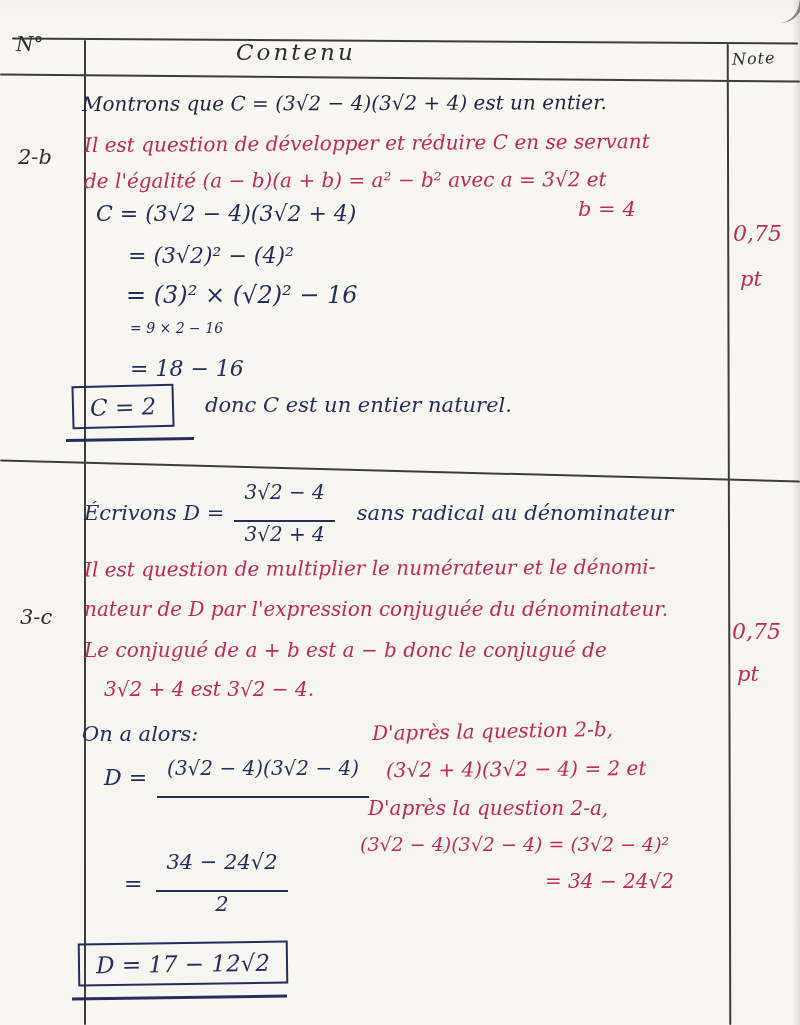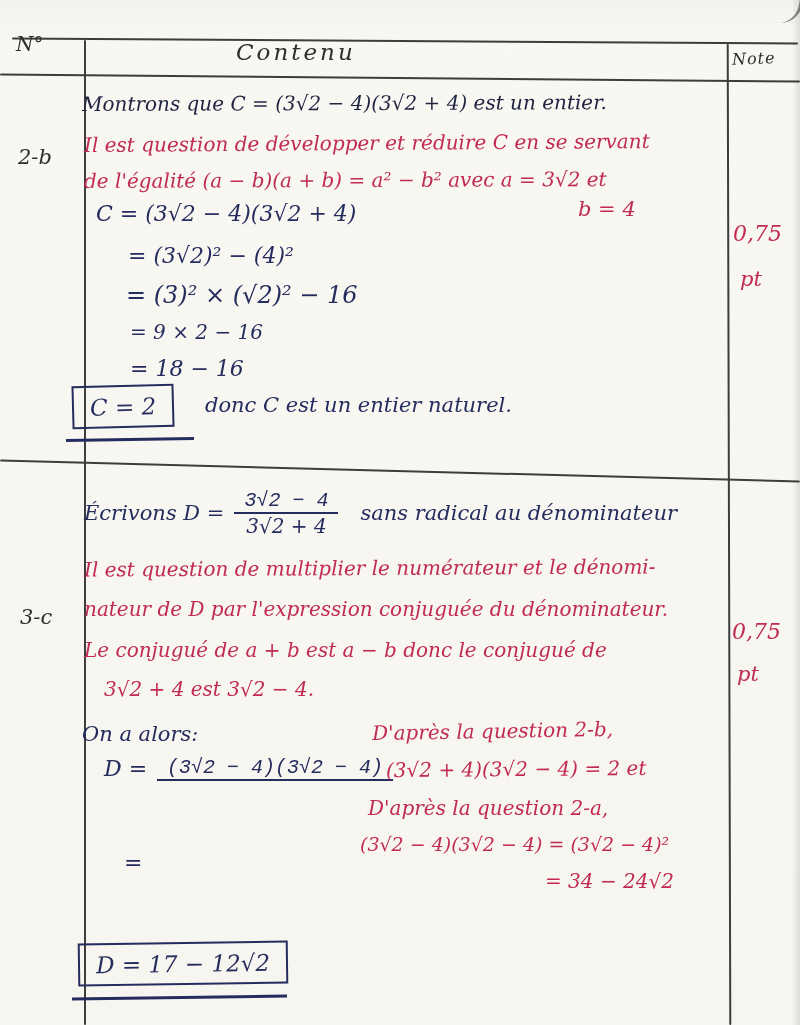--- a/index.html
+++ b/index.html
@@ -29,21 +29,21 @@
     position:absolute;left:768px;top:-6px;width:30px;height:30px;
     border-right:3px solid #8a8a8a;border-radius:0 0 70% 0;
     transform:rotate(10deg);
   }
   .line{position:absolute;white-space:nowrap;line-height:1.1;}
   .ink{color:var(--ink);}
   .blue{color:var(--blue);}
   .darkblue{color:var(--darkblue);}
   .red{color:var(--red);}
   .frac{display:inline-flex;flex-direction:column;align-items:center;vertical-align:middle;}
-  .frac .num{padding:0 10px 0;border-bottom:2.5px solid currentColor;font-family:Liberation Mono, monospace;}
+  .frac .num{padding:0 10px 16px;border-bottom:2.5px solid currentColor;}
   .frac .den{}
   .flexline{position:absolute;display:flex;align-items:center;white-space:nowrap;}
   .rbox{
     position:absolute;border:2.5px solid var(--blue);
     padding:7px 16px 6px;color:var(--blue);white-space:nowrap;
   }
   .boxunderline{position:absolute;background:var(--blue);height:2.5px;}
 </style>
 </head>
 <body>
@@ -67,21 +67,21 @@
   <div class="line red" style="left:740px;top:268px;font-size:21px;">pt</div>
 
   <div class="line darkblue" style="left:82px;top:92px;font-size:20px;transform:rotate(-0.2deg);">Montrons que  C = (3√2 − 4)(3√2 + 4)   est un entier.</div>
   <div class="line red" style="left:84px;top:132px;font-size:20px;transform:rotate(-0.4deg);">Il est question de développer et réduire  C  en se servant</div>
   <div class="line red" style="left:84px;top:169px;font-size:20px;transform:rotate(-0.2deg);">de l'égalité   (a − b)(a + b) = a² − b²   avec a = 3√2 et</div>
   <div class="line red" style="left:578px;top:198px;font-size:21px;">b = 4</div>
 
   <div class="line blue" style="left:96px;top:202px;font-size:22px;">C = (3√2 − 4)(3√2 + 4)</div>
   <div class="line blue" style="left:128px;top:244px;font-size:22px;">= (3√2)² − (4)²</div>
   <div class="line blue" style="left:126px;top:282px;font-size:24px;">= (3)² × (√2)² − 16</div>
-  <div class="line blue" style="left:130px;top:321px;font-size:20px;">= 9 × 2 − 16</div>
+  <div class="line blue" style="left:130px;top:321px;font-size:14px;">= 9 × 2 − 16</div>
   <div class="line blue" style="left:130px;top:357px;font-size:22px;">= 18 − 16</div>
 
   <div class="rbox" style="left:72px;top:385px;font-size:23px;transform:rotate(-1.5deg);">C = 2</div>
   <div class="boxunderline" style="left:66px;top:438px;width:128px;transform:rotate(-1deg);"></div>
   <div class="line blue" style="left:205px;top:394px;font-size:21px;">donc C est un entier naturel.</div>
 
   <div class="line ink" style="left:20px;top:606px;font-size:21px;">3-c</div>
   <div class="line red" style="left:732px;top:620px;font-size:22px;">0,75</div>
   <div class="line red" style="left:737px;top:663px;font-size:21px;">pt</div>
 
@@ -109,18 +109,22 @@
   </div>
 
   <div class="line red" style="left:372px;top:720px;font-size:20px;transform:rotate(-1deg);">D'après la question 2-b,</div>
   <div class="line red" style="left:386px;top:758px;font-size:20px;transform:rotate(-0.5deg);">(3√2 + 4)(3√2 − 4) = 2   et</div>
   <div class="line red" style="left:368px;top:797px;font-size:20px;">D'après la question 2-a,</div>
   <div class="line red" style="left:360px;top:834px;font-size:19px;text-align:center;">(3√2 − 4)(3√2 − 4) = (3√2 − 4)²</div>
   <div class="line red" style="left:545px;top:870px;font-size:20px;">= 34 − 24√2</div>
 
   <div class="flexline blue" style="left:124px;top:850px;">
     <span style="font-size:22px;">=</span>
+    <span class="frac" style="font-size:21px;margin-left:14px;">
+      <span class="num">34 − 24√2</span>
+      <span class="den">2</span>
+    </span>
   </div>
 
   <div class="rbox" style="left:78px;top:942px;font-size:23px;transform:rotate(-0.8deg);">D = 17 − 12√2</div>
   <div class="boxunderline" style="left:72px;top:996px;width:215px;transform:rotate(-0.8deg);"></div>
 
 </div>
 
 </body></html>

